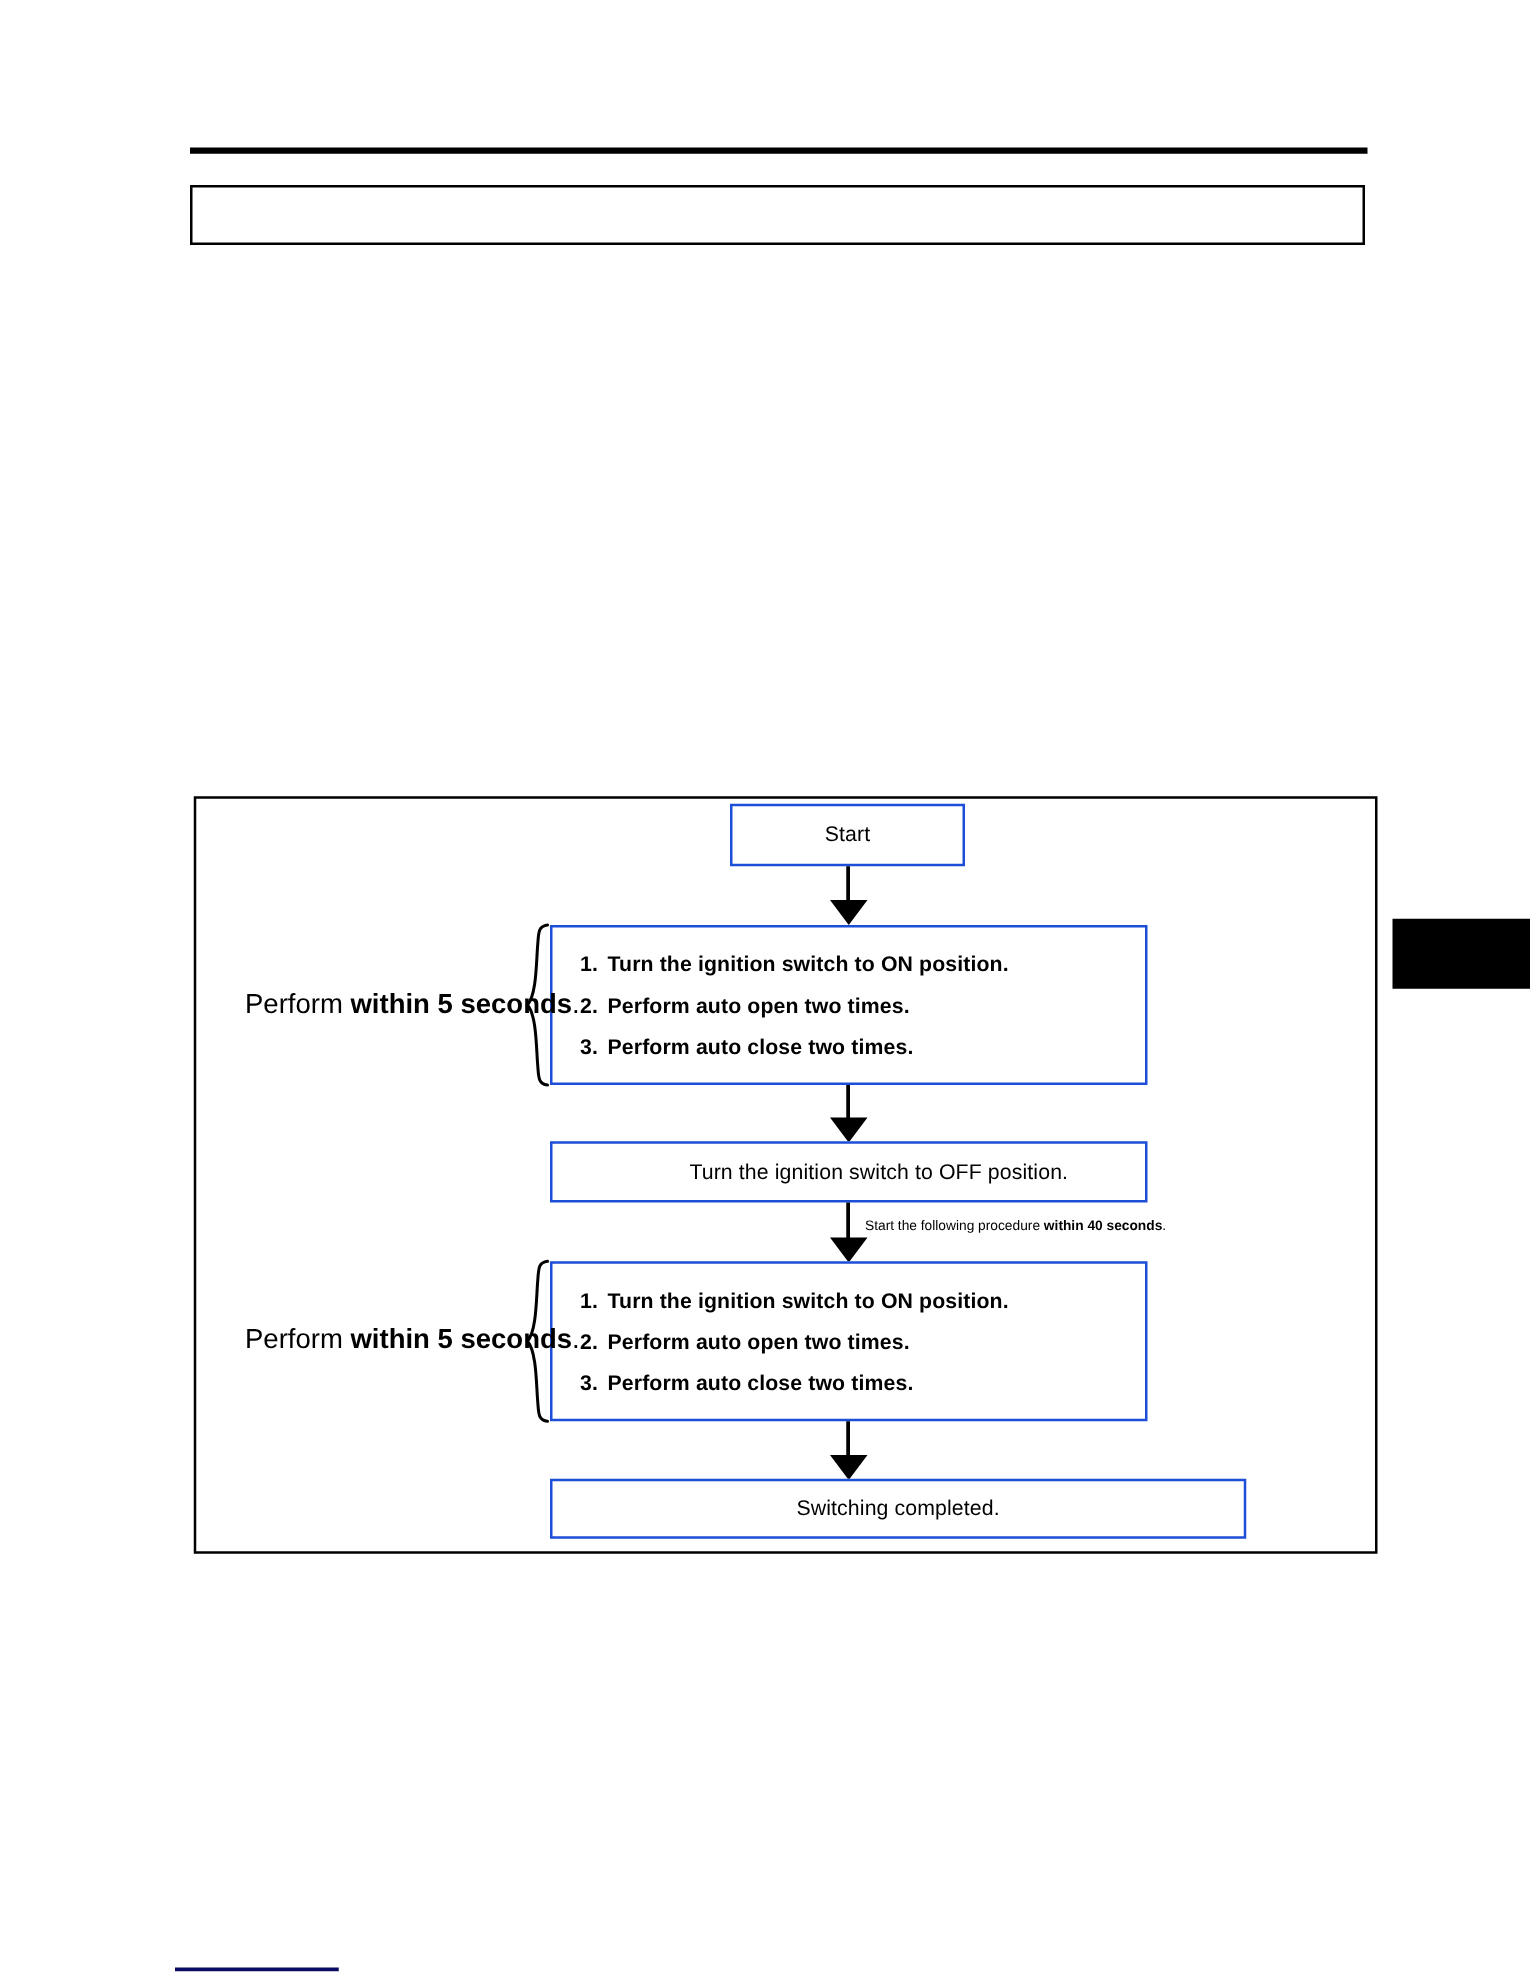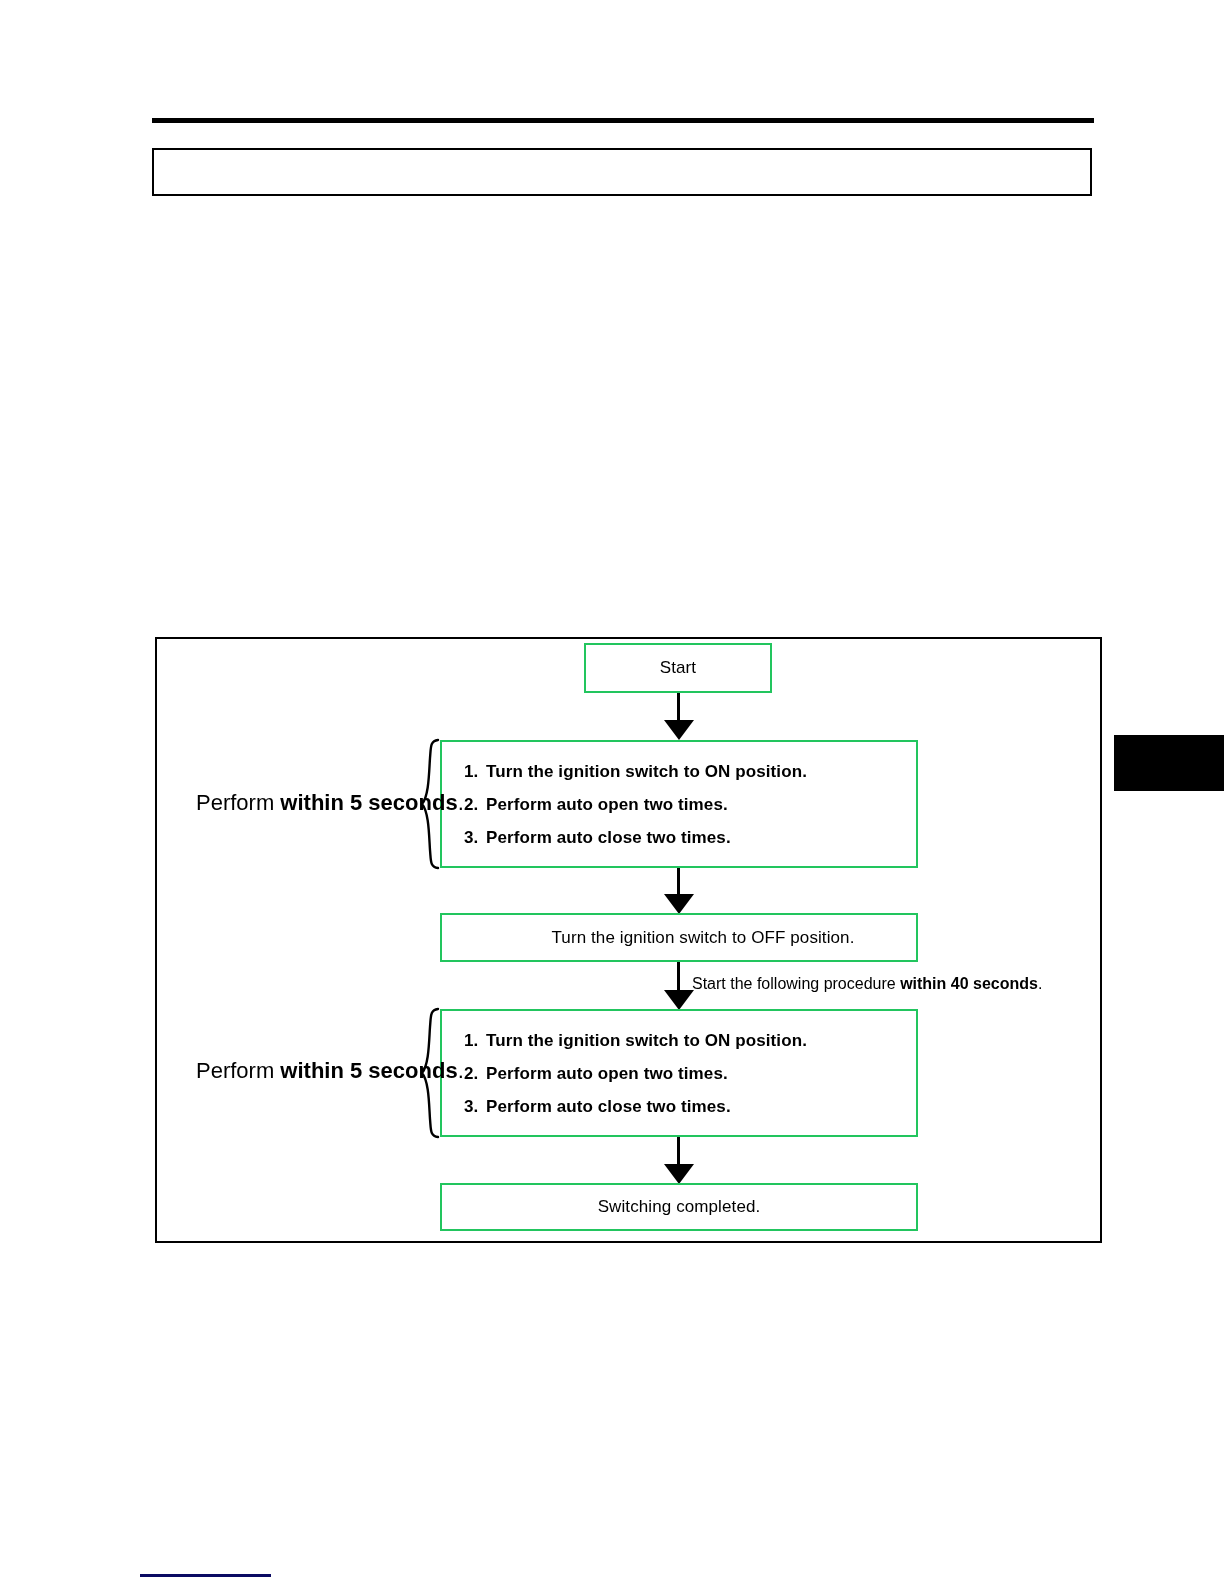--- a/index.html
+++ b/index.html
@@ -61,21 +61,21 @@
     width: 947px;
     height: 606px;
     border: 2px solid #000000;
     box-sizing: border-box;
     background: #ffffff;
   }
 
   
   .node {
     position: absolute;
-    border: 2px solid #22c55e;
+    border: 2px solid #1d4ed8;
     box-sizing: border-box;
     background: #ffffff;
     display: flex;
     align-items: center;
     font-size: 17px;
     letter-spacing: 0.1px;
   }
   .node.center {
     justify-content: center;
   }
@@ -107,21 +107,21 @@
   }
   .node-steps-2 {
     left: 440px;
     top: 1009px;
     width: 478px;
     height: 128px;
   }
   .node-done {
     left: 440px;
     top: 1183px;
-    width: 478px;
+    width: 557px;
     height: 48px;
   }
 
   .step-line {
     display: flex;
     align-items: baseline;
     line-height: 1;
     margin: 8px 0;
     white-space: nowrap;
   }
@@ -179,21 +179,21 @@
     height: 132px;
     overflow: visible;
   }
   .brace-1 { left: 416px; top: 738px; }
   .brace-2 { left: 416px; top: 1007px; }
 
   .inline-note {
     position: absolute;
     left: 692px;
     top: 975px;
-    font-size: 16px;
+    font-size: 11px;
     white-space: nowrap;
   }
   .inline-note .note-bold { font-weight: 700; }
 </style>
 </head>
 <body>
 
 <div class="header-rule"></div>
 <div class="header-box">
   <span></span>

